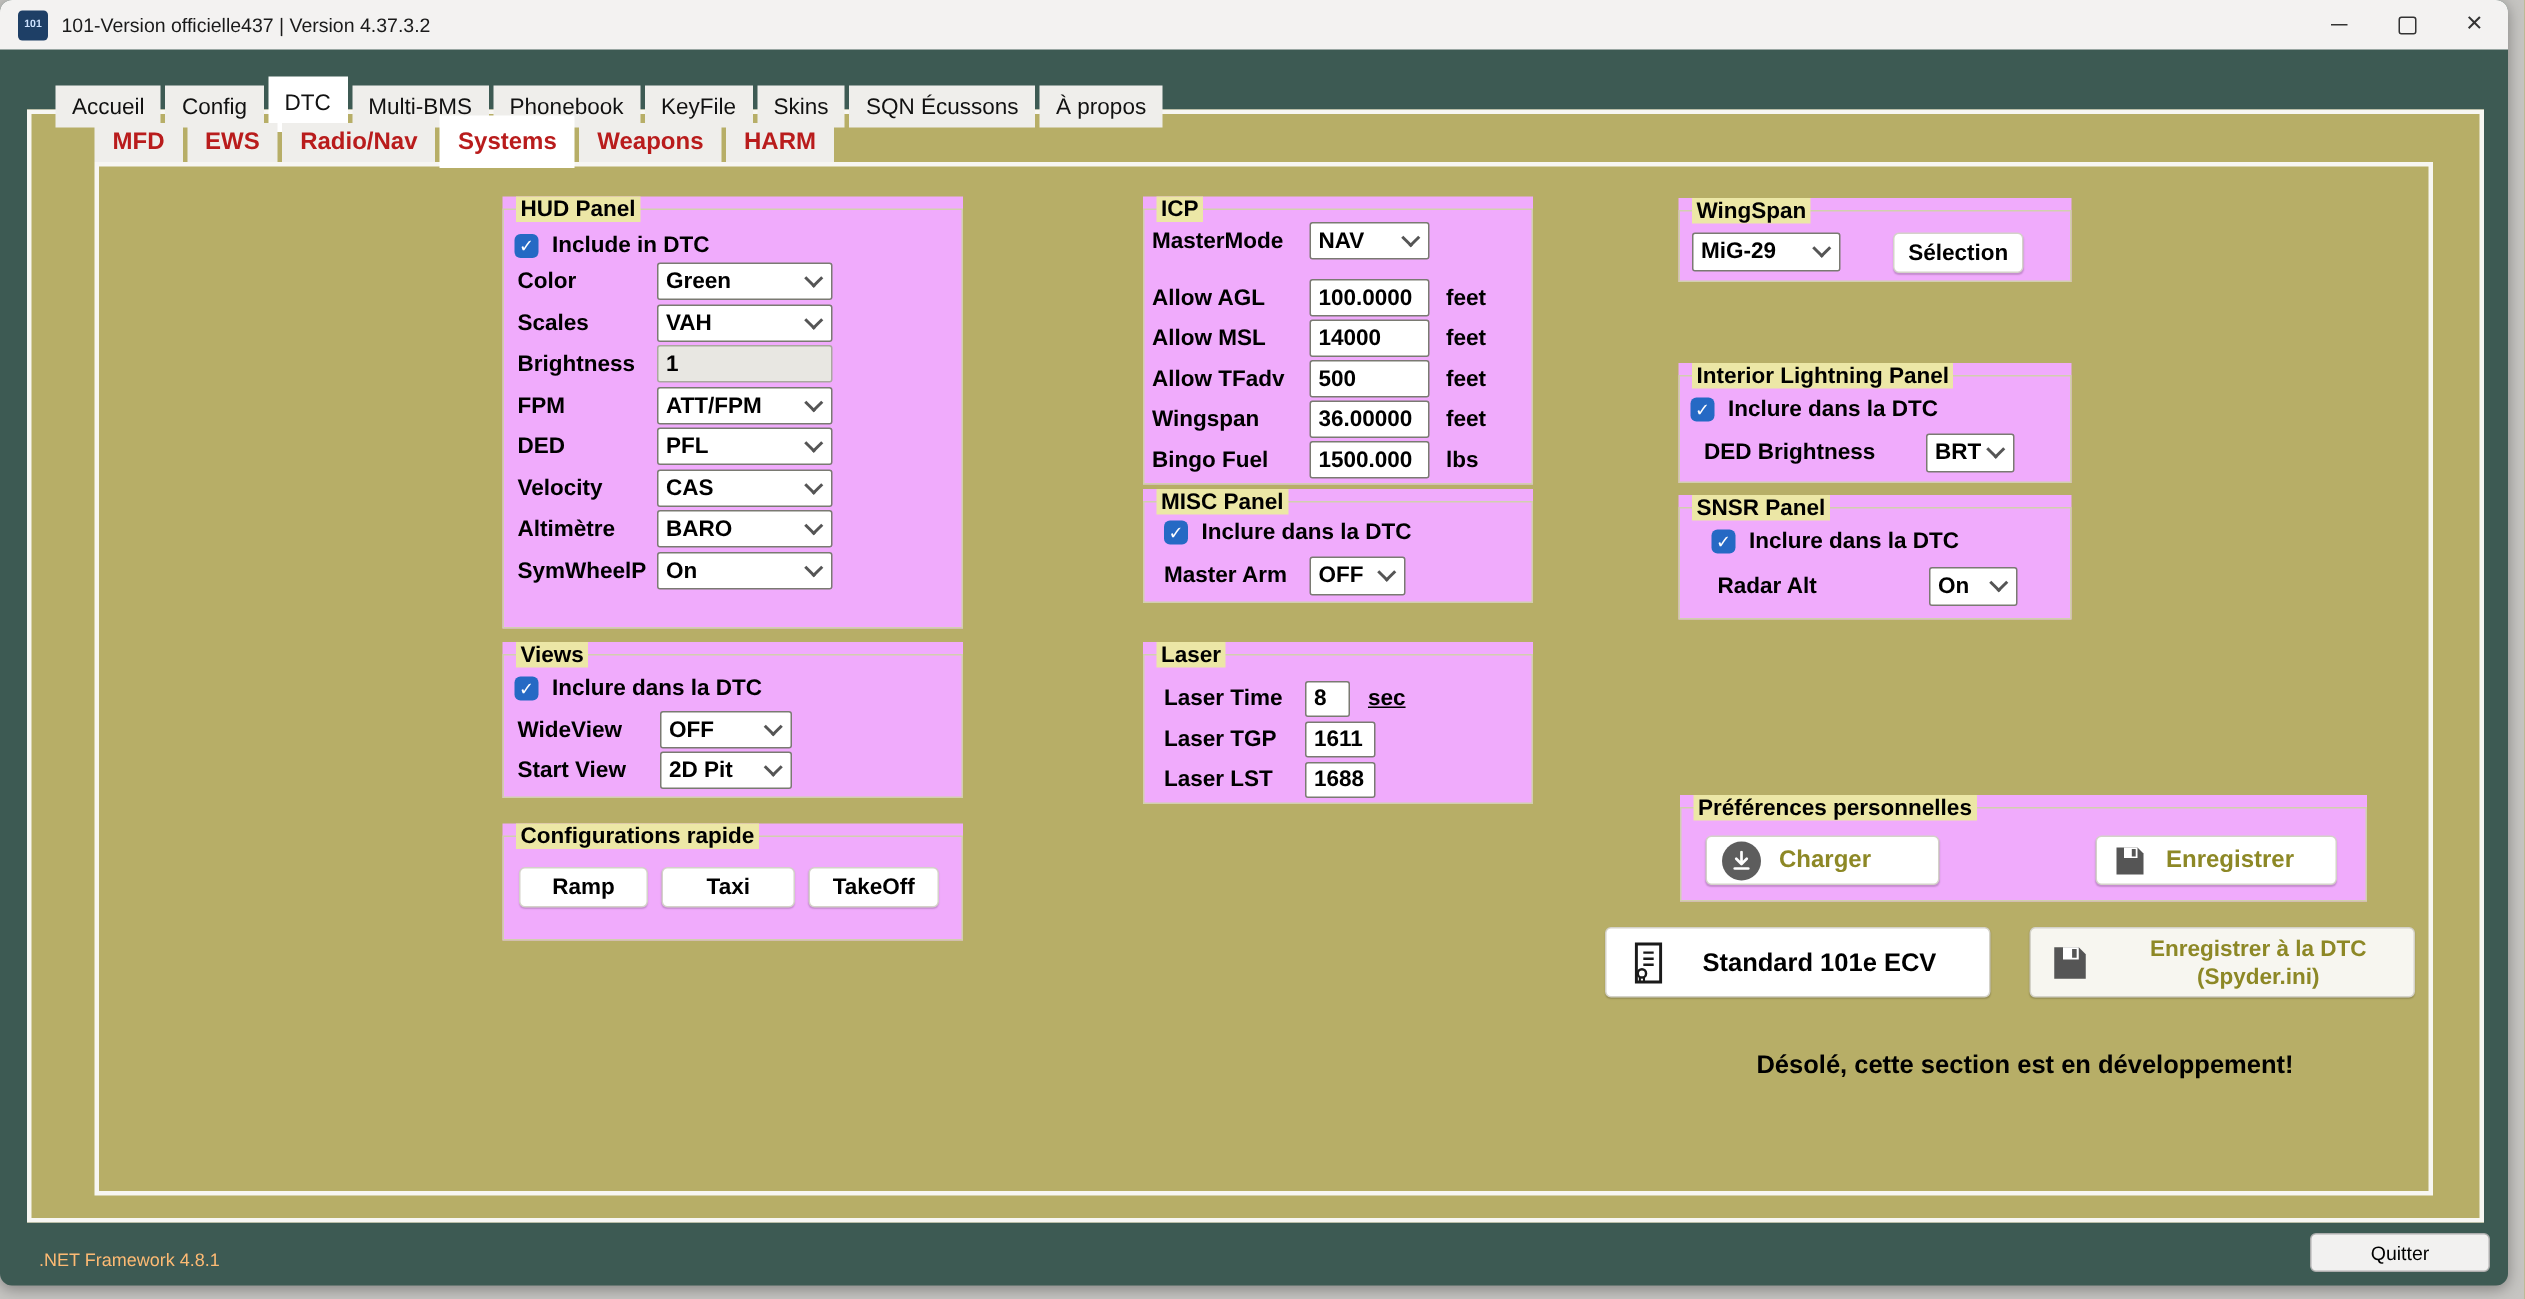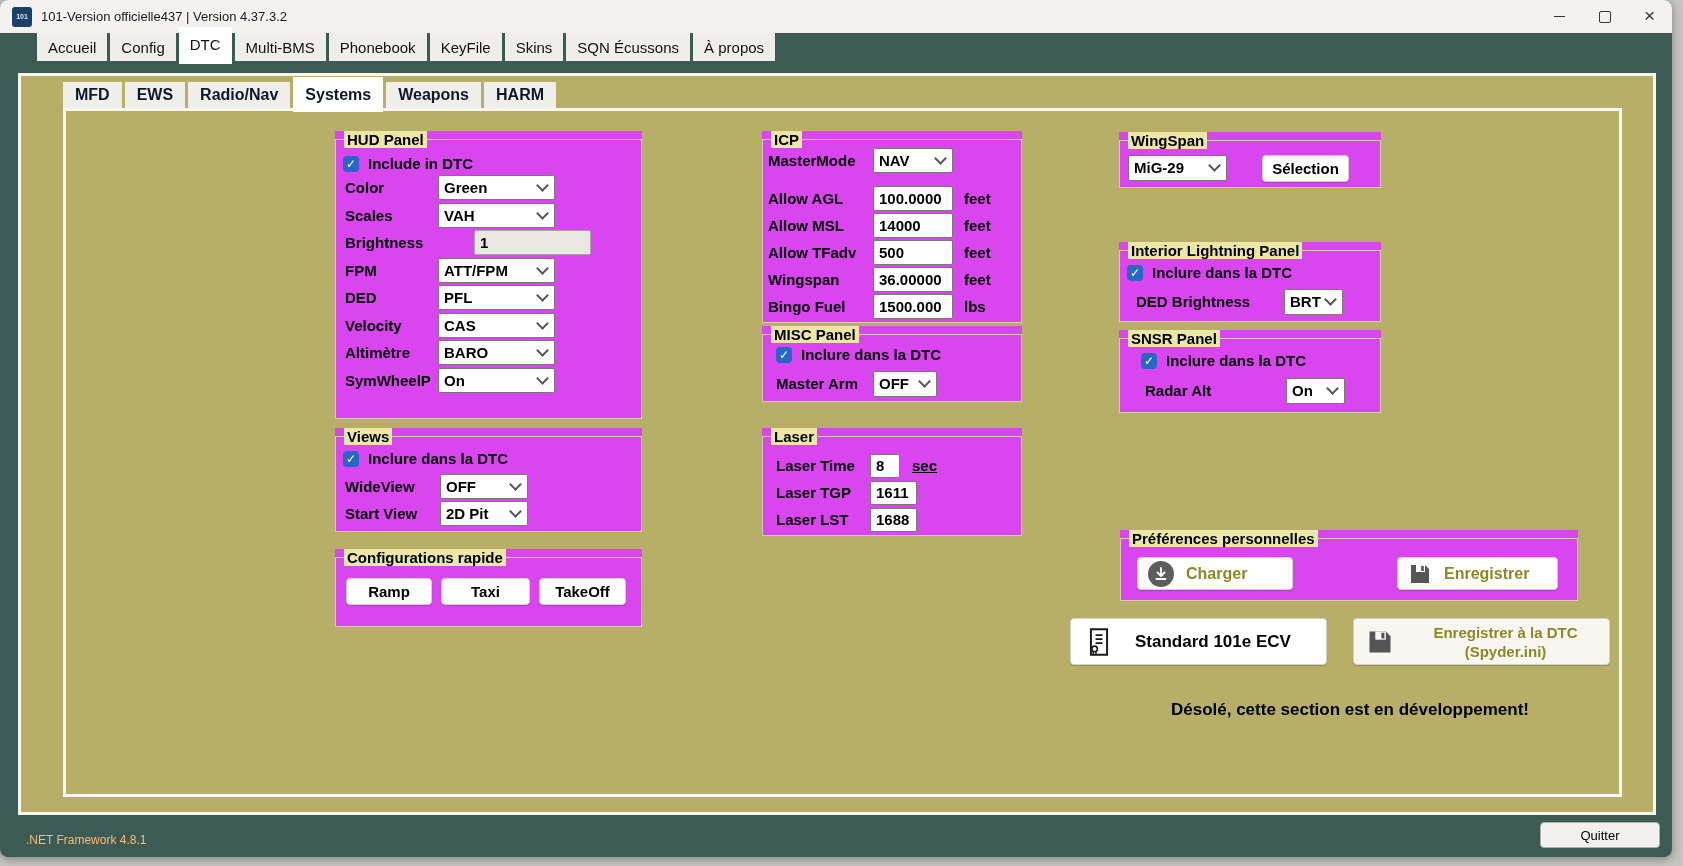--- a/index.html
+++ b/index.html
@@ -21,43 +21,43 @@
     width:20px;height:20px;margin-left:12px;background:#1e3f66;border-radius:3px;
     color:#cfe3ff;font-size:7px;font-weight:bold;display:flex;align-items:center;justify-content:center;
   }
   .title-text{margin-left:9px;font-size:13px;color:#1a1a1a;}
   .win-controls{position:absolute;right:0;top:0;height:33px;display:flex;}
   .win-btn{width:45px;height:33px;display:flex;align-items:center;justify-content:center;cursor:default;}
   .glyph-min{width:11px;height:1px;background:#333;display:block;}
   .glyph-max{width:10px;height:10px;border:1px solid #333;border-radius:2px;display:block;}
   .glyph-close{font-size:19px;color:#333;line-height:1;margin-top:-2px;}
   
-  .main-tabs{position:absolute;left:37px;top:27px;display:flex;gap:3px;align-items:flex-end;z-index:4;text-align:right;}
+  .main-tabs{position:absolute;left:37px;top:51px;display:flex;gap:3px;align-items:flex-end;z-index:4;text-align:right;}
   .mtab{
     height:28px;background:#efeeeb;color:#111;font-size:15px;
     padding:0 11px;display:flex;align-items:center;white-space:nowrap;
   }
   .mtab.selected{background:#ffffff;height:34px;margin-bottom:-3px;padding-bottom:3px;}
   .sub-tabs{position:absolute;left:63px;top:82px;display:flex;gap:3px;align-items:flex-start;z-index:4;}
   .stab{
-    height:26px;background:#efeeeb;color:#0f172a;font-size:16px;font-weight:bold;
+    height:26px;background:#efeeeb;color:#b91c1c;font-size:16px;font-weight:bold;
     padding:0 12px;display:flex;align-items:center;white-space:nowrap;
   }
   .stab.selected{background:#ffffff;height:35px;margin-top:-5px;}
   
   .outer-panel{
     position:absolute;left:18px;top:73px;width:1638px;height:742px;
     background:#b7ae67;border:3px solid #f7f6f2;box-sizing:border-box;z-index:1;
   }
   .inner-panel{
     position:absolute;left:63px;top:108px;width:1559px;height:689px;
     border:3px solid #f7f6f2;box-sizing:border-box;z-index:2;
   }
   
-  .gb{position:absolute;background:#d946ef;z-index:3;}
+  .gb{position:absolute;background:#f0abfc;z-index:3;}
   .gb-frame{position:absolute;left:0;right:0;top:8px;bottom:0;border:1px solid #d2cfae;pointer-events:none;}
   .gb-title{
     position:absolute;top:0;left:9px;background:#ece7a6;padding:0 3px;
     font-weight:bold;font-size:15px;color:#000;white-space:nowrap;z-index:1;line-height:17px;
   }
   
   .frow{position:absolute;display:flex;align-items:center;height:25px;}
   .lbl{font-weight:bold;font-size:15px;color:#000;flex:none;}
   .combo{
     background:#fff;border:1px solid #7a7a72;border-radius:2px;box-sizing:border-box;
@@ -169,21 +169,21 @@
         <span class="chev"></span>
       </div>
     </div>
     <div class="frow" style="left:10px;top:72px;">
       <span class="lbl" style="width:93px;">Scales</span>
       <div class="combo" style="width:117px;">
         <span>VAH</span>
         <span class="chev"></span>
       </div>
     </div>
-    <div class="frow" style="left:10px;top:99px;gap:36px;">
+    <div class="frow" style="left:10px;top:99px;">
       <span class="lbl" style="width:93px;">Brightness</span>
       <div class="tbox disabled" style="width:117px;">
         <span>1</span>
       </div>
     </div>
     <div class="frow" style="left:10px;top:127px;">
       <span class="lbl" style="width:93px;">FPM</span>
       <div class="combo" style="width:117px;">
         <span>ATT/FPM</span>
         <span class="chev"></span>

